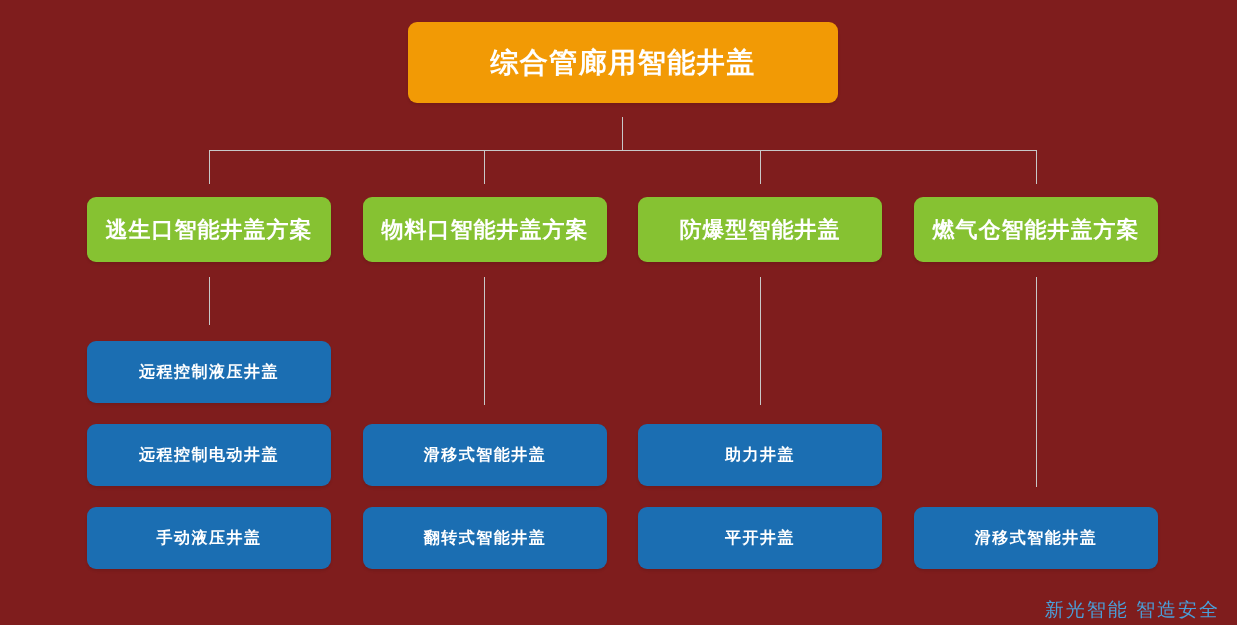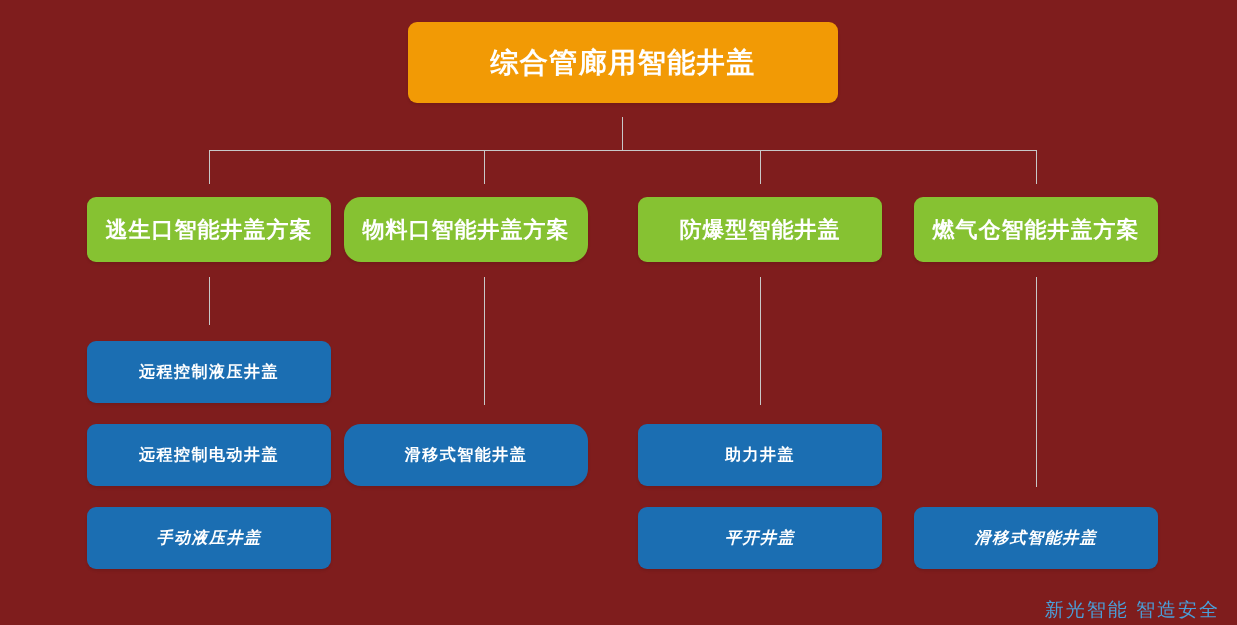--- a/index.html
+++ b/index.html
@@ -47,26 +47,26 @@
     font-size: 22px;
     letter-spacing: 1px;
   }
   .node.item {
     width: 244px; height: 62px;
     background: var(--item_fill, #1b6eb2);
     font-size: 16px;
     letter-spacing: 1.5px;
   }
   .col-1 { left: 87px; }
-  .col-2 { left: 344px; border-radius: 17px; }
+  .col-2 { left: 363px; }
   .col-3 { left: 638px; }
   .col-4 { left: 914px; }
   .row-1 { top: 341px; }
   .row-2 { top: 424px; text-align: right; }
-  .row-3 { top: 507px; font-style: italic; }
+  .row-3 { top: 507px; }
   .footer {
     position: absolute;
     top: 597px;
     right: 17px;
     font-size: 19px;
     letter-spacing: 2px;
     color: var(--footer_text, #4a9ed8);
     margin-left: 32px;
   }
 </style>
@@ -91,20 +91,21 @@
   <div class="node plan col-1">逃生口智能井盖方案</div>
   <div class="node plan col-2">物料口智能井盖方案</div>
   <div class="node plan col-3">防爆型智能井盖</div>
   <div class="node plan col-4">燃气仓智能井盖方案</div>
 
   <div class="node item col-1 row-1">远程控制液压井盖</div>
   <div class="node item col-1 row-2">远程控制电动井盖</div>
   <div class="node item col-1 row-3">手动液压井盖</div>
 
   <div class="node item col-2 row-2">滑移式智能井盖</div>
+  <div class="node item col-2 row-3">翻转式智能井盖</div>
 
   <div class="node item col-3 row-2">助力井盖</div>
   <div class="node item col-3 row-3">平开井盖</div>
 
   <div class="node item col-4 row-3">滑移式智能井盖</div>
 
   <div class="footer">新光智能 智造安全</div>
 
 </div>
 

